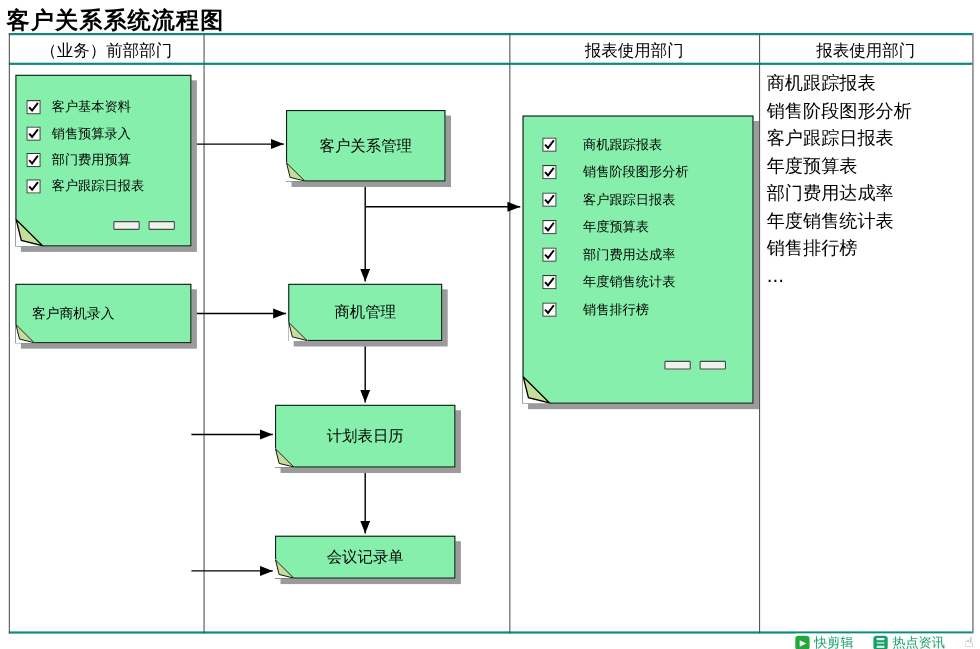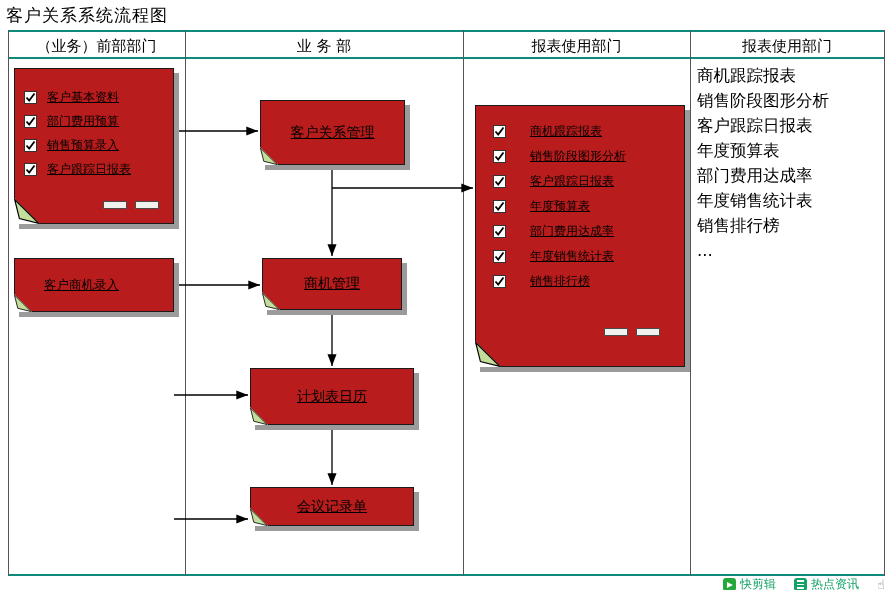--- a/index.html
+++ b/index.html
@@ -1,30 +1,30 @@
 <!DOCTYPE html>
 <html><head>
 <meta charset="utf-8">
 <style>
   html,body{margin:0;padding:0;background:#fff;}
   .canvas{
     position:relative;width:891px;height:590px;background:#fff;overflow:hidden;
     font-family:"DejaVu Sans","Liberation Sans",sans-serif;color:#000;
   }
-  .title{position:absolute;left:6px;top:4px;margin:0;font-size:17px;font-weight:normal;letter-spacing:1px;}
+  .title{position:absolute;left:6px;top:4px;margin:0;font-size:21px;font-weight:bold;letter-spacing:1px;}
   .hline{position:absolute;left:8px;width:876px;height:2px;background:#0e8a7c;}
   .vline{position:absolute;top:30px;height:546px;width:1px;background:#555;}
   .colhead{position:absolute;top:36px;height:20px;line-height:20px;text-align:center;font-size:15px;}
   
-  .note{position:absolute;background:#b91c1c;border:1px solid #1a1a1a;box-sizing:border-box;
-        box-shadow:5px 5px 0 #9b9b9b;text-decoration:underline;}
+  .note{position:absolute;background:#86efac;border:1px solid #1a1a1a;box-sizing:border-box;
+        box-shadow:5px 5px 0 #9b9b9b;}
   .fold{position:absolute;left:-1px;bottom:-1px;display:block;}
   .fold-big{width:26px;height:26px;}
   .fold-sm{width:18px;height:18px;}
-  .note-text{height:100%;display:flex;align-items:center;padding-left:29px;font-size:12.5px;}
+  .note-text{height:100%;display:flex;align-items:center;padding-left:14px;font-size:12.5px;}
   .box-text{height:100%;display:flex;align-items:center;justify-content:center;font-size:14px;}
   .rows{position:relative;}
   .cbrow{display:flex;align-items:center;height:24px;}
   .rows-a{padding-top:16px;}
   .rows-a .cbrow{padding-left:9px;gap:10px;}
   .rows-r{padding-top:13px;}
   .rows-r .cbrow{height:25px;padding-left:17px;gap:24px;}
   .cb{width:13px;height:13px;display:inline-block;flex:0 0 13px;}
   .cb svg{display:block;}
   .cbl{font-size:12px;white-space:nowrap;}
@@ -54,21 +54,20 @@
   <div class="hline" style="top:30px"></div>
   <div class="hline" style="top:57px"></div>
   <div class="hline" style="top:574px"></div>
   <div class="vline" style="left:8px"></div>
   <div class="vline" style="left:185px"></div>
   <div class="vline" style="left:463px"></div>
   <div class="vline" style="left:690px"></div>
   <div class="vline" style="left:884px"></div>
 
   <div class="colhead" style="left:8px;width:177px">（业务）前部部门</div>
-  <div class="colhead" style="left:185px;width:278px">业 务 部</div>
   <div class="colhead" style="left:463px;width:227px">报表使用部门</div>
   <div class="colhead" style="left:690px;width:194px">报表使用部门</div>
 
   <svg class="arrows" width="891" height="590">
     <defs>
       <marker id="ah" markerWidth="9" markerHeight="7" refX="9" refY="3.5" orient="auto">
         <path d="M0,0 L9,3.5 L0,7 Z" fill="#000"></path>
       </marker>
     </defs>
     <line x1="174" y1="131" x2="258" y2="131" stroke="#000" stroke-width="1.3" marker-end="url(#ah)"></line>
@@ -92,30 +91,30 @@
           </span>
         <span class="cbl">客户基本资料</span>
       </div>
       <div class="cbrow">
         <span class="cb">
             <svg viewBox="0 0 13 13" width="13" height="13">
               <rect x="0.5" y="0.5" width="12" height="12" fill="#fff" stroke="#333"></rect>
               <path d="M2.5,6.5 L5.2,9.5 L10.5,2.5" fill="none" stroke="#000" stroke-width="1.8"></path>
             </svg>
           </span>
+        <span class="cbl">销售预算录入</span>
+      </div>
+      <div class="cbrow">
+        <span class="cb">
+            <svg viewBox="0 0 13 13" width="13" height="13">
+              <rect x="0.5" y="0.5" width="12" height="12" fill="#fff" stroke="#333"></rect>
+              <path d="M2.5,6.5 L5.2,9.5 L10.5,2.5" fill="none" stroke="#000" stroke-width="1.8"></path>
+            </svg>
+          </span>
         <span class="cbl">部门费用预算</span>
-      </div>
-      <div class="cbrow">
-        <span class="cb">
-            <svg viewBox="0 0 13 13" width="13" height="13">
-              <rect x="0.5" y="0.5" width="12" height="12" fill="#fff" stroke="#333"></rect>
-              <path d="M2.5,6.5 L5.2,9.5 L10.5,2.5" fill="none" stroke="#000" stroke-width="1.8"></path>
-            </svg>
-          </span>
-        <span class="cbl">销售预算录入</span>
       </div>
       <div class="cbrow">
         <span class="cb">
             <svg viewBox="0 0 13 13" width="13" height="13">
               <rect x="0.5" y="0.5" width="12" height="12" fill="#fff" stroke="#333"></rect>
               <path d="M2.5,6.5 L5.2,9.5 L10.5,2.5" fill="none" stroke="#000" stroke-width="1.8"></path>
             </svg>
           </span>
         <span class="cbl">客户跟踪日报表</span>
       </div>

